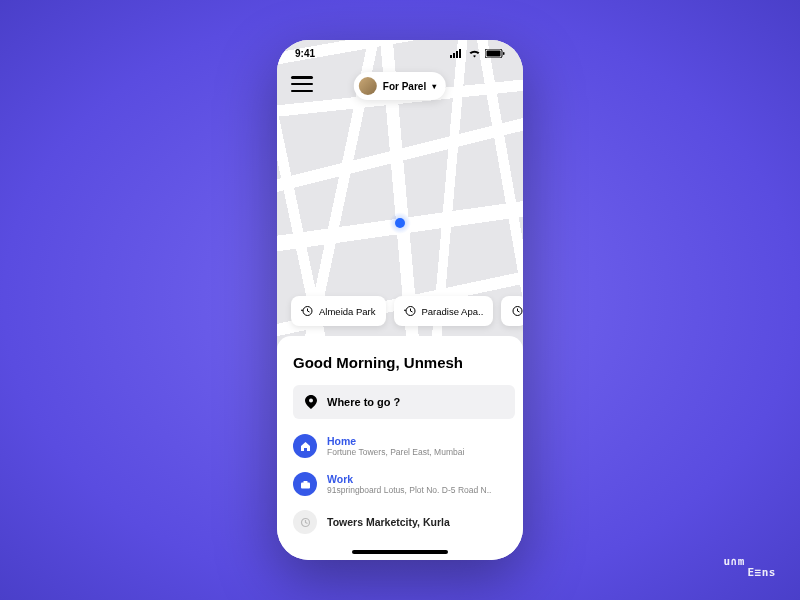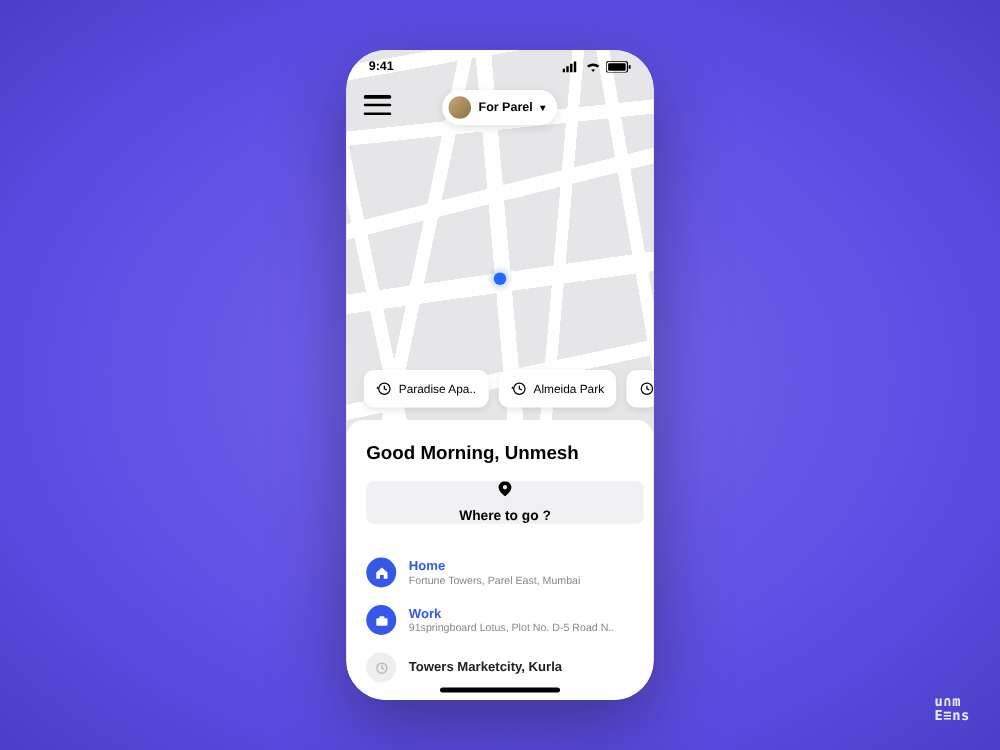--- a/index.html
+++ b/index.html
@@ -160,23 +160,22 @@
     background: #f1f1f3;
     border-radius: 6px;
     height: 34px;
     display: flex;
     align-items: center;
     gap: 10px;
     padding: 0 12px;
     font-size: 11px;
     font-weight: 600;
     color: #000;
-    margin-bottom: 20px;
-    cursor: pointer;
-    flex-direction: column;
+    margin-bottom: 8px;
+    cursor: pointer;
   }
   .dest-item {
     display: flex;
     align-items: center;
     gap: 10px;
     padding: 7px 0;
     cursor: pointer;
   }
   .dest-icon {
     width: 24px; height: 24px;
@@ -257,29 +256,29 @@
     <span class="chevron-down">▾</span>
   </div>
 
   <div class="recent-row">
     <div class="recent-chip">
       <svg width="12" height="12" viewBox="0 0 12 12">
           <circle cx="6.5" cy="6" r="4.5" fill="none" stroke="#000" stroke-width="1"></circle>
           <path d="M6.5 3.5 V6 L8.5 7" stroke="#000" stroke-width="1" fill="none"></path>
           <path d="M1 4 L2 6 L0 6 Z" fill="#000"></path>
         </svg>
-      <span>Paradise Apa..</span>
+      <span>Almeida Park</span>
     </div>
     <div class="recent-chip">
       <svg width="12" height="12" viewBox="0 0 12 12">
           <circle cx="6.5" cy="6" r="4.5" fill="none" stroke="#000" stroke-width="1"></circle>
           <path d="M6.5 3.5 V6 L8.5 7" stroke="#000" stroke-width="1" fill="none"></path>
           <path d="M1 4 L2 6 L0 6 Z" fill="#000"></path>
         </svg>
-      <span>Almeida Park</span>
+      <span>Paradise Apa..</span>
     </div>
     <div class="recent-chip" style="padding-right:4px;">
       <svg width="12" height="12" viewBox="0 0 12 12">
           <circle cx="6.5" cy="6" r="4.5" fill="none" stroke="#000" stroke-width="1"></circle>
           <path d="M6.5 3.5 V6 L8.5 7" stroke="#000" stroke-width="1" fill="none"></path>
         </svg>
     </div>
   </div>
 
   <div class="sheet">
@@ -328,14 +327,14 @@
         <span class="dest-title plain">Towers Marketcity, Kurla</span>
       </div>
     </div>
   </div>
 
   <div class="home-indicator"></div>
 </div>
 
 <div class="brand-mark">
   <div style="font-family:monospace;">u∩m</div>
-  <div style="font-family:monospace;">E≡ns</div>
+  <div style="font-family:monospace;margin-left:24px;">E≡ns</div>
 </div>
 
 </body></html>

